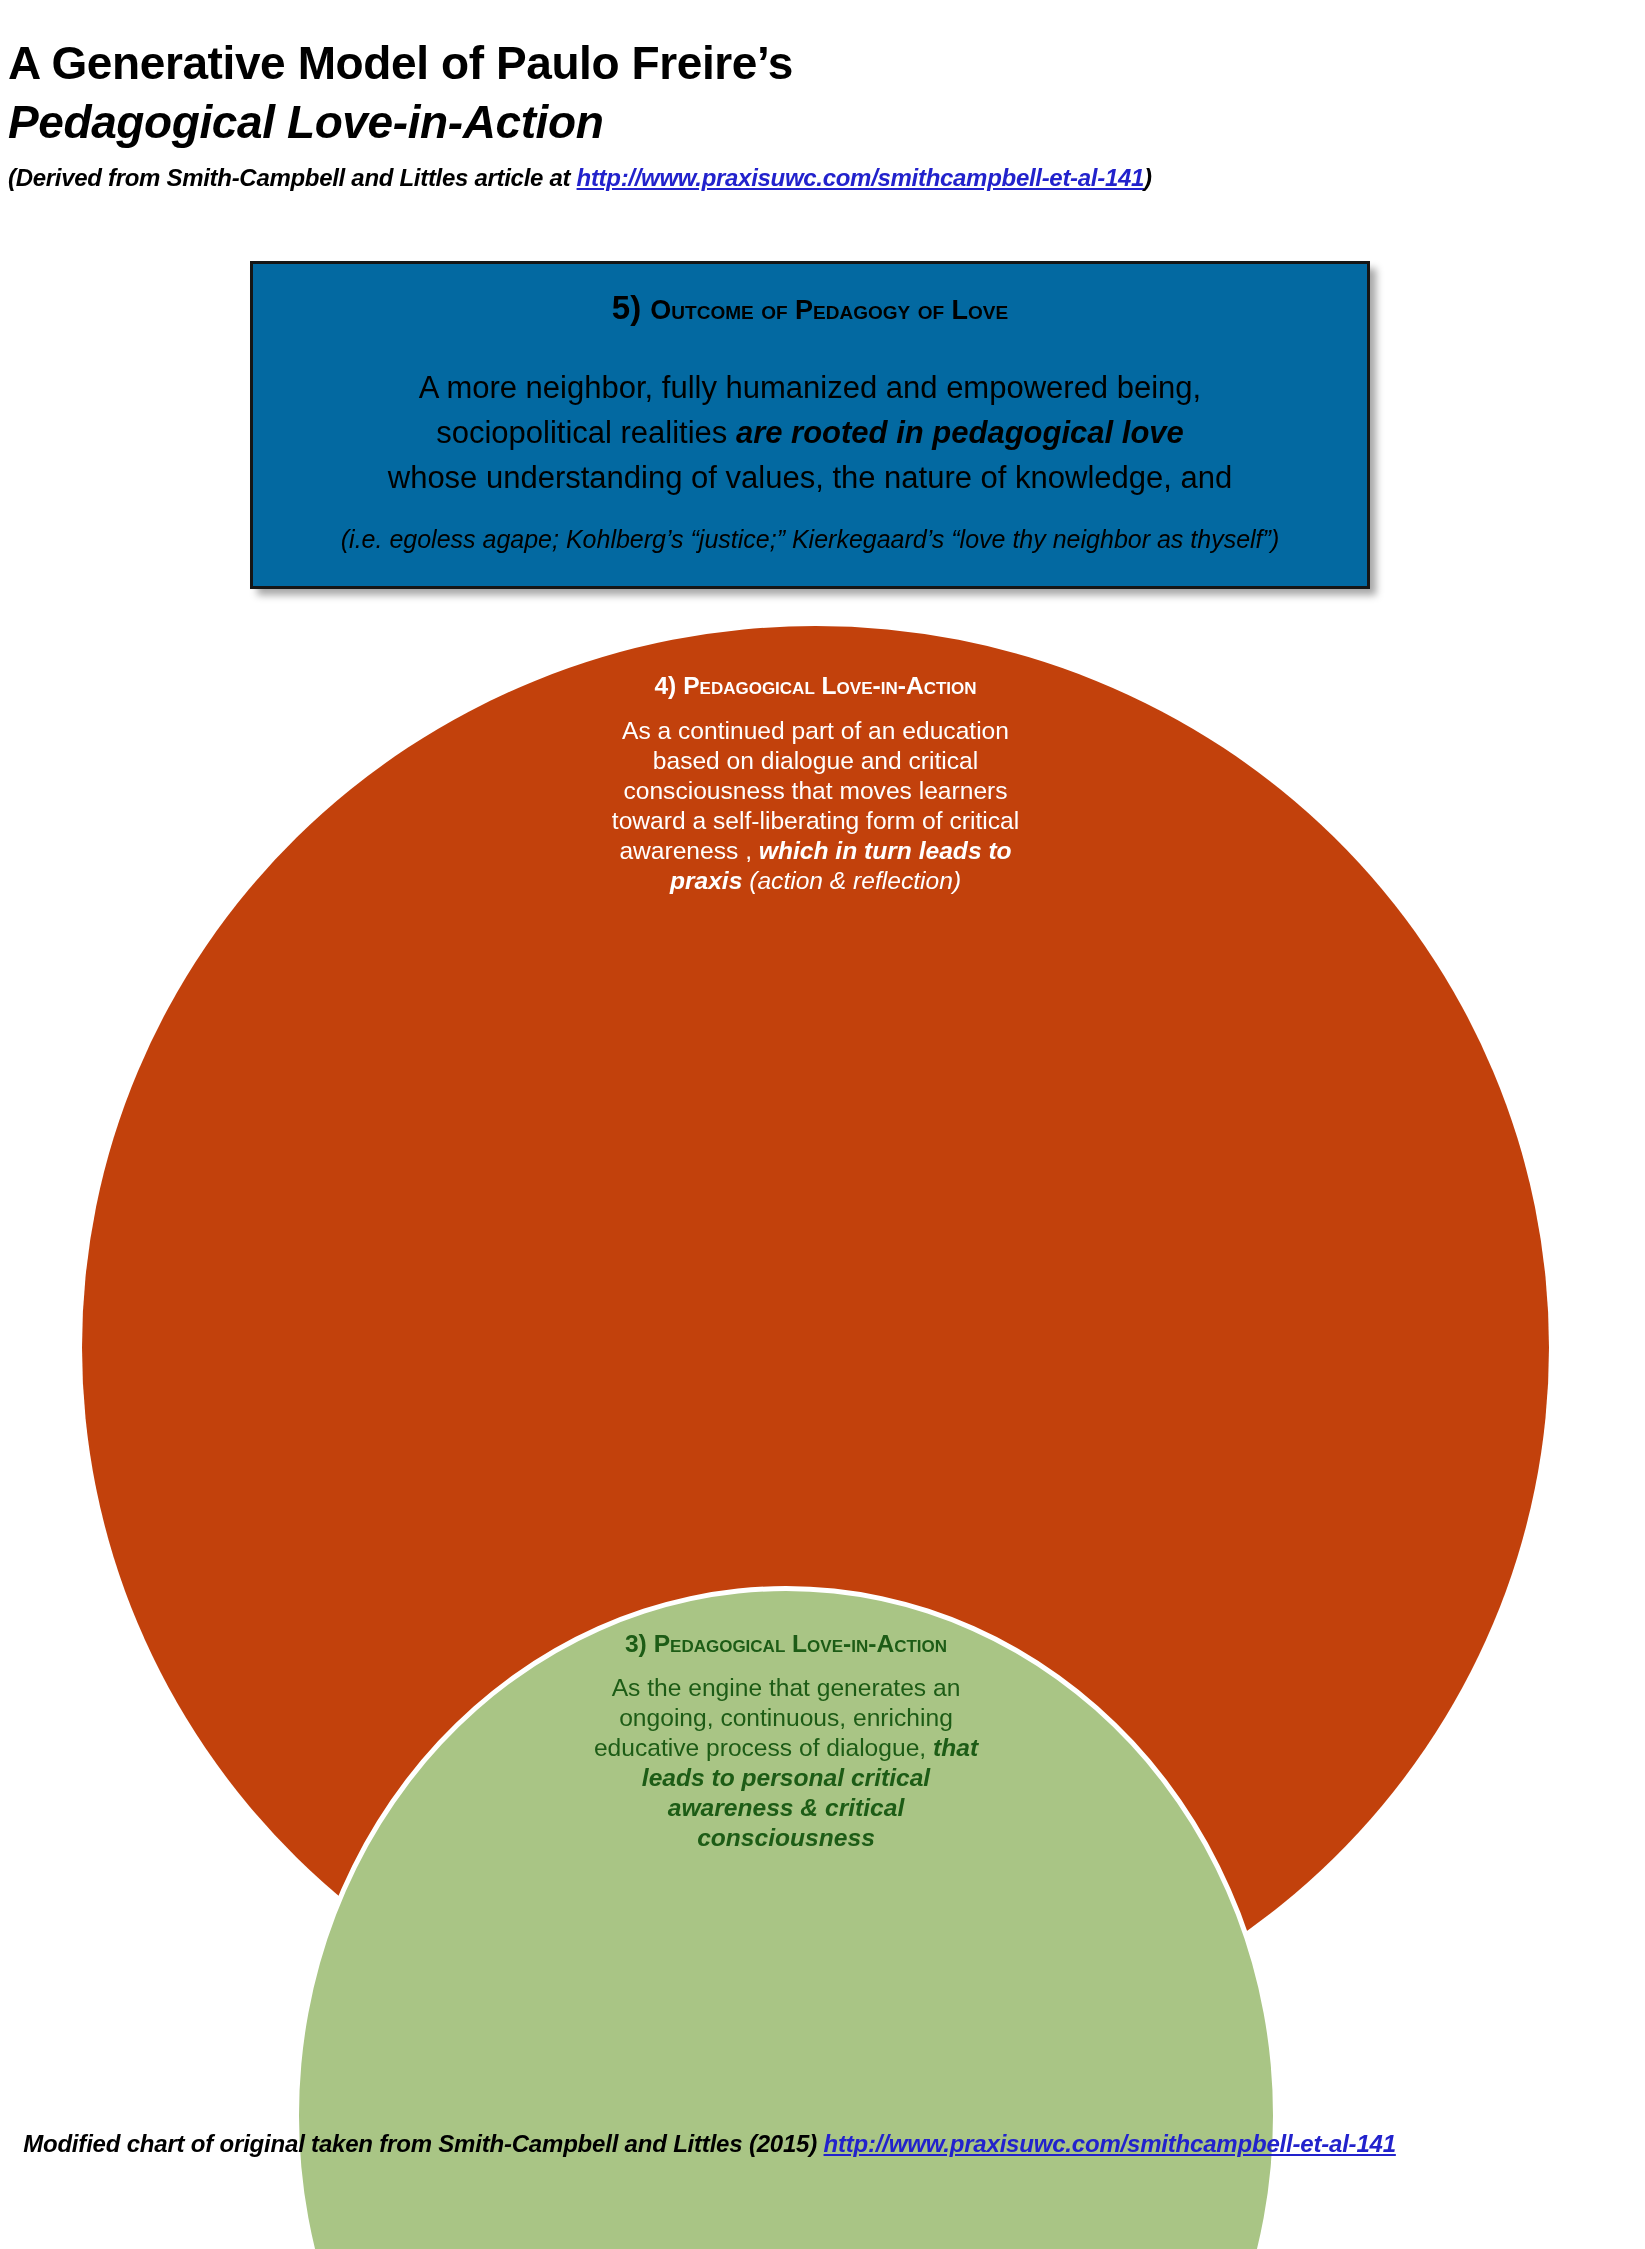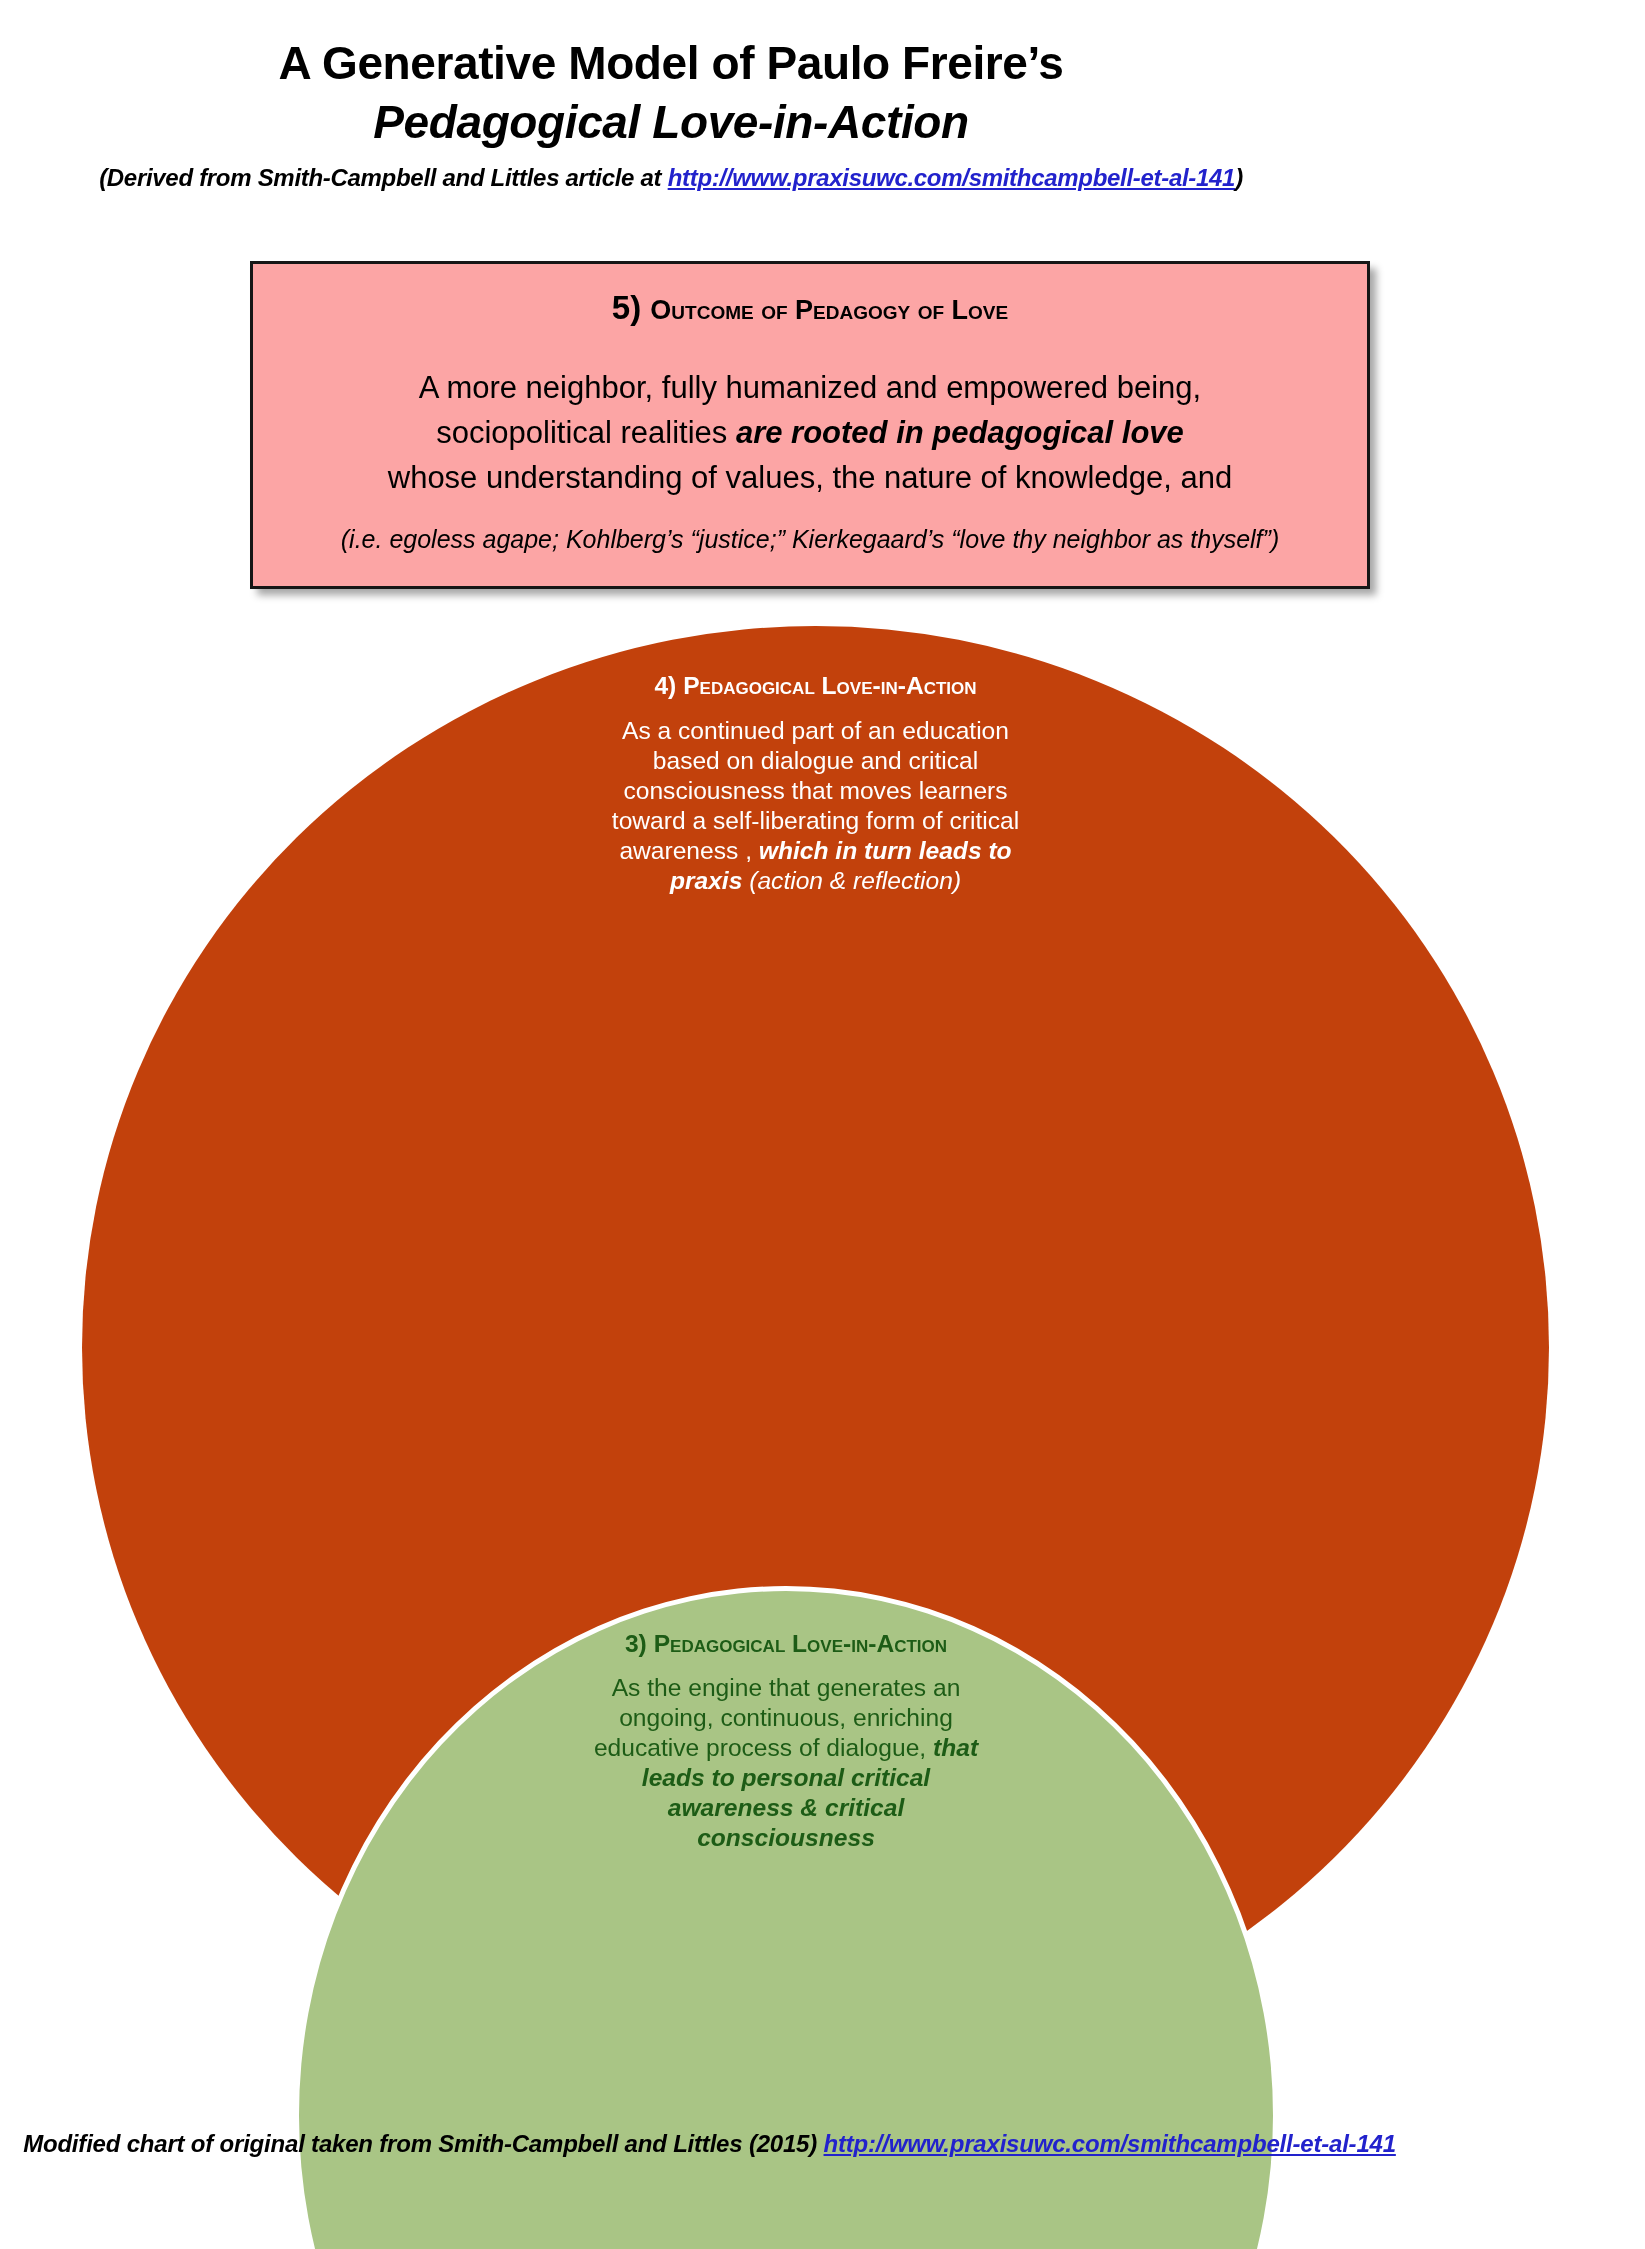--- a/index.html
+++ b/index.html
@@ -12,23 +12,22 @@
     height: 2250px;
     position: relative;
     font-family: "Liberation Sans", sans-serif;
     overflow: hidden;
   }
 
   
   #title-block {
     position: absolute;
     top: 39px;
-    left: 0;
+    left: 8px;
     width: 1342px;
-    text-align: center;
   }
   #main-title {
     font-size: 46px;
     font-weight: bold;
     color: #000000;
     letter-spacing: -0.4px;
     line-height: 1.08;
   }
   #sub-title {
     font-size: 46px;
@@ -54,21 +53,21 @@
     font-weight: bold;
   }
 
   
   #outcome-box {
     position: absolute;
     left: 250px;
     top: 261px;
     width: 1120px;
     height: 328px;
-    background: #fca5a5;
+    background: #0369a1;
     border: 3.7px solid #161616;
     box-sizing: border-box;
     box-shadow: 6.7px 6.7px 7.5px rgba(0,0,0,0.35);
     text-align: center;
   }
   #outcome-title {
     margin-top: 25px;
     font-size: 33px;
     font-weight: bold;
     color: #000000;

